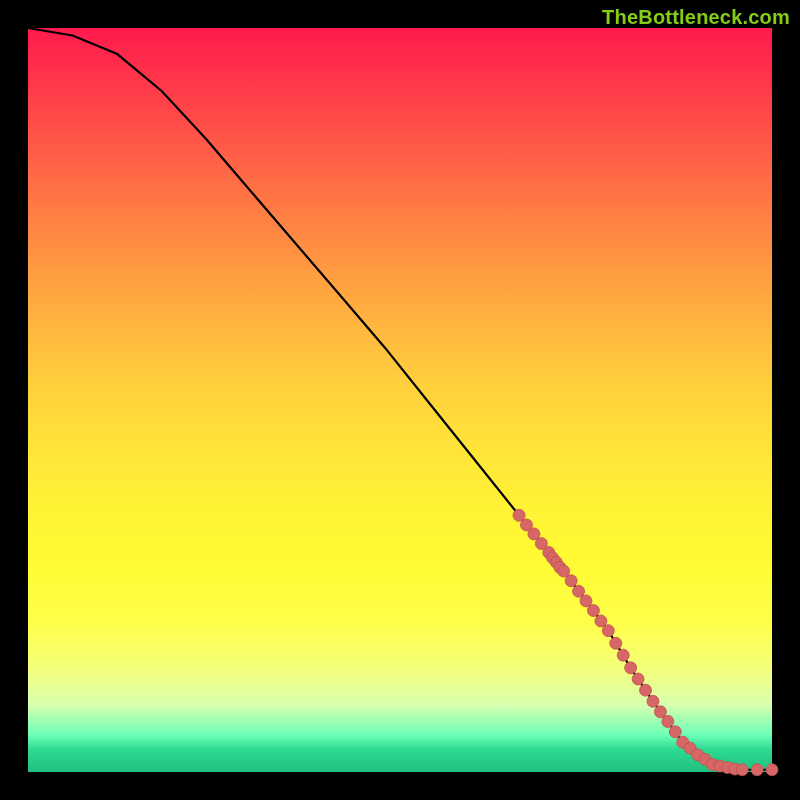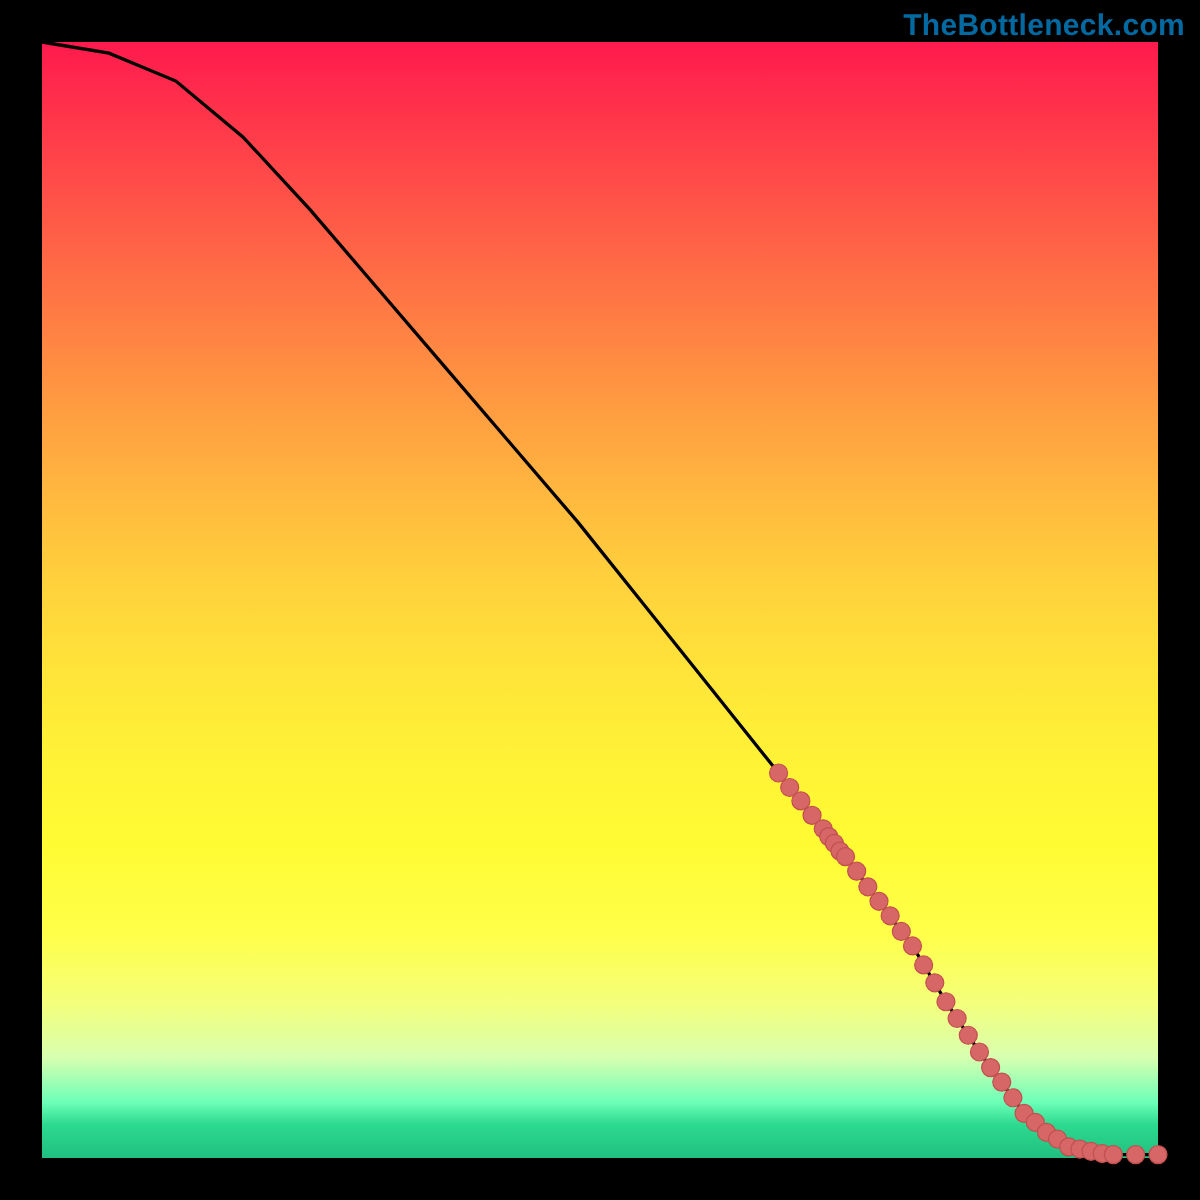--- a/index.html
+++ b/index.html
@@ -39,21 +39,21 @@
       #d8ffb0 91%,
       #6dffb8 95%,
       #2dd98f 97%,
       #20c080 100%
     );
   }
   .credit {
     position: absolute;
     top: 6px;
     right: 10px;
-    color: #0369a1;
+    color: #84cc16;
     font-size: 20px;
     font-weight: bold;
     letter-spacing: 0.2px;
   }
   svg.overlay {
     position: absolute;
     left: 0;
     top: 0;
     width: 744px;
     height: 744px;

